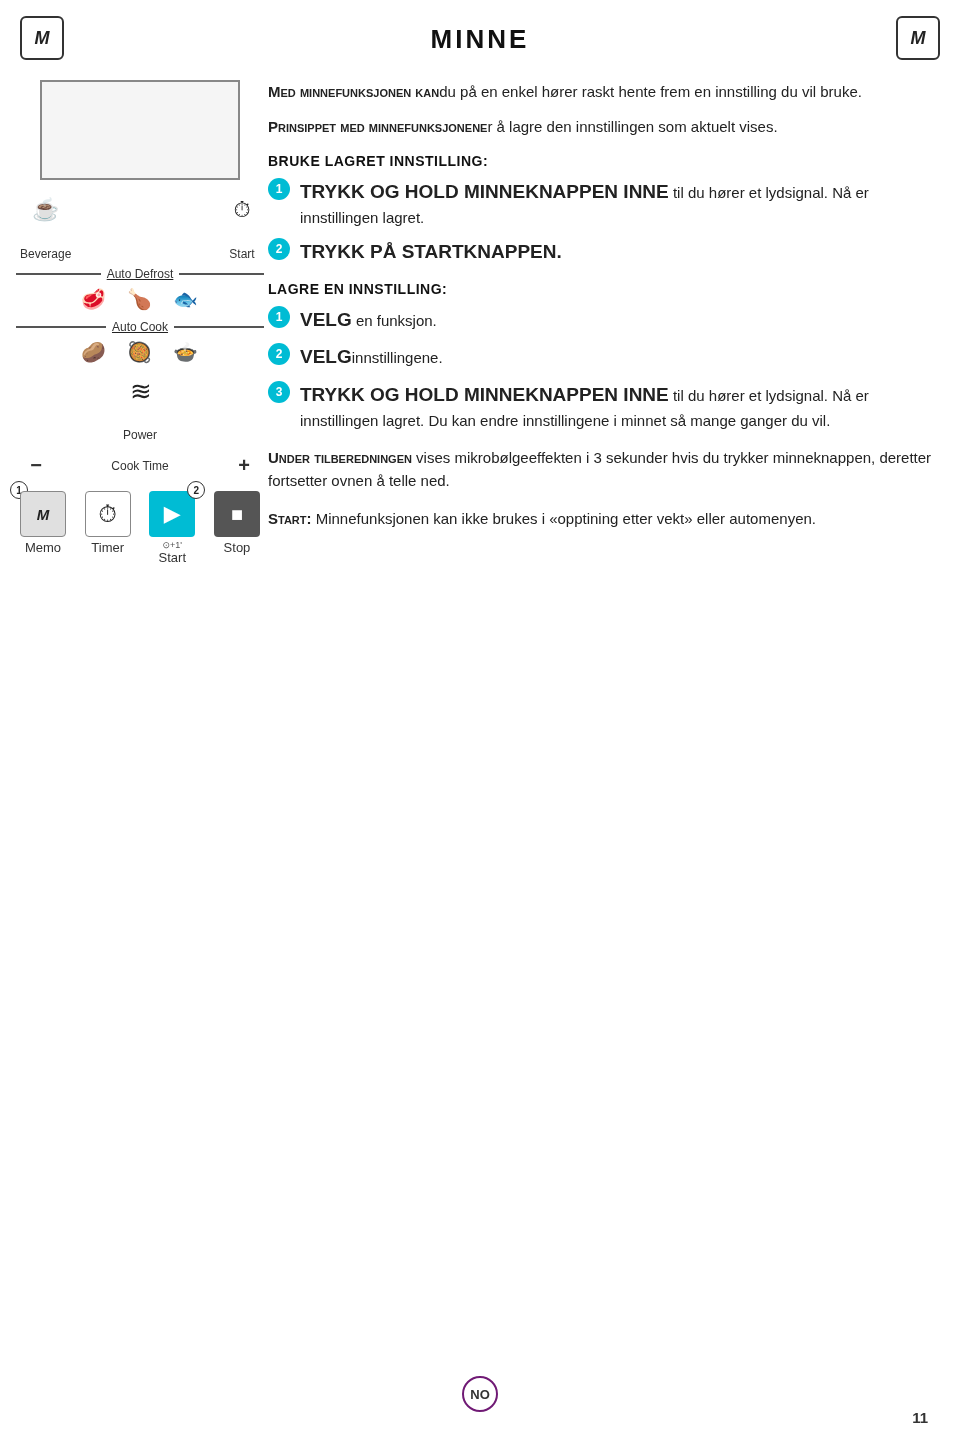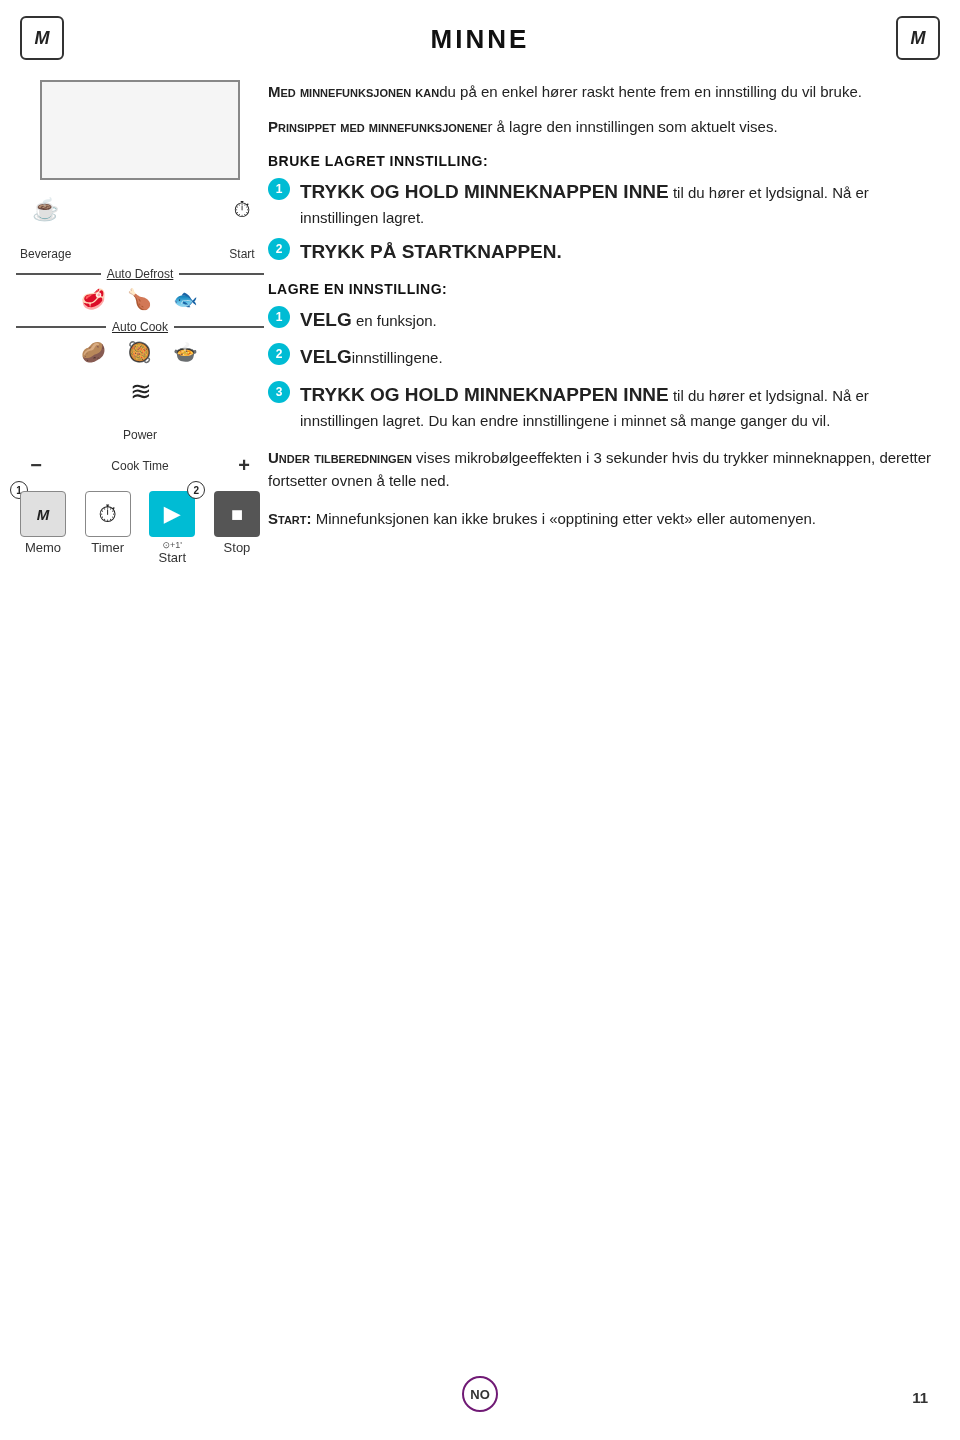--- a/index.html
+++ b/index.html
@@ -25,21 +25,21 @@
       border-radius: 50%;
       display: flex;
       align-items: center;
       justify-content: center;
       font-size: 13px;
       font-weight: bold;
       color: #333;
     }
     .page-num-text {
       position: absolute;
-      bottom: 34px;
+      bottom: 14px;
       right: 32px;
       font-size: 15px;
       font-weight: bold;
       color: #333;
     }
 
     
     .top-m-left {
       position: absolute;
       top: 16px;

